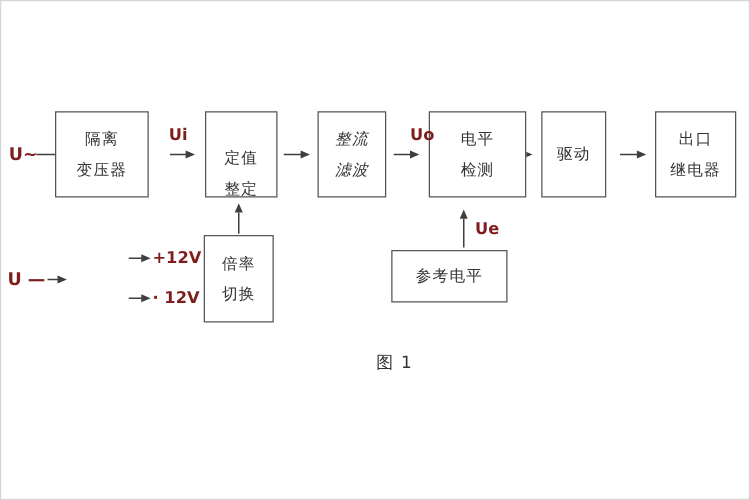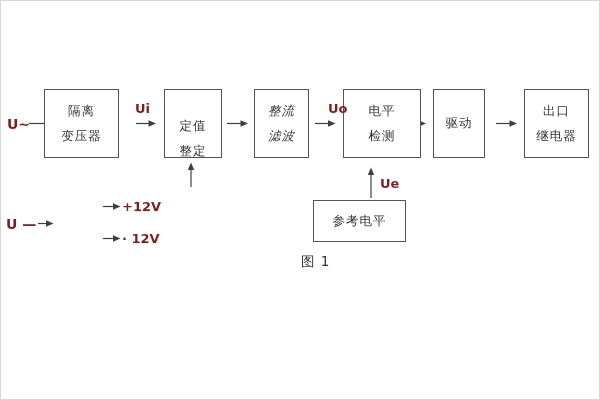--- a/index.html
+++ b/index.html
@@ -99,27 +99,31 @@
     <span>检测</span>
   </div>
   <div class="blk" style="left:432px;top:88px;width:52px;height:69px;text-align:right;">
     <span>驱动</span>
   </div>
   <div class="blk" style="left:523px;top:88px;width:65px;height:69px;">
     <span>出口</span>
     <span>继电器</span>
   </div>
 
+  <div class="blk" style="left:162px;top:187px;width:56px;height:70px;">
+    <span>倍率</span>
+    <span>切换</span>
+  </div>
   <div class="blk" style="left:312px;top:199px;width:93px;height:42px;">
     <span>参考电平</span>
   </div>
 
   <div class="lbl" style="left:6px;top:116px;font-size:14px;">U~</div>
   <div class="lbl" style="left:5px;top:216px;font-size:14px;">U —</div>
   <div class="lbl" style="left:134px;top:101px;">Ui</div>
   <div class="lbl" style="left:315px;top:101px;margin-left:12px;">Uo</div>
   <div class="lbl" style="left:379px;top:176px;">Ue</div>
   <div class="lbl" style="left:121px;top:199px;">+12V</div>
   <div class="lbl" style="left:121px;top:231px;">· 12V</div>
 
-  <div class="cap" style="left:300px;top:252px;">图 1</div>
+  <div class="cap" style="left:300px;top:280px;">图 1</div>
 
 </div>
 
 </body></html>

